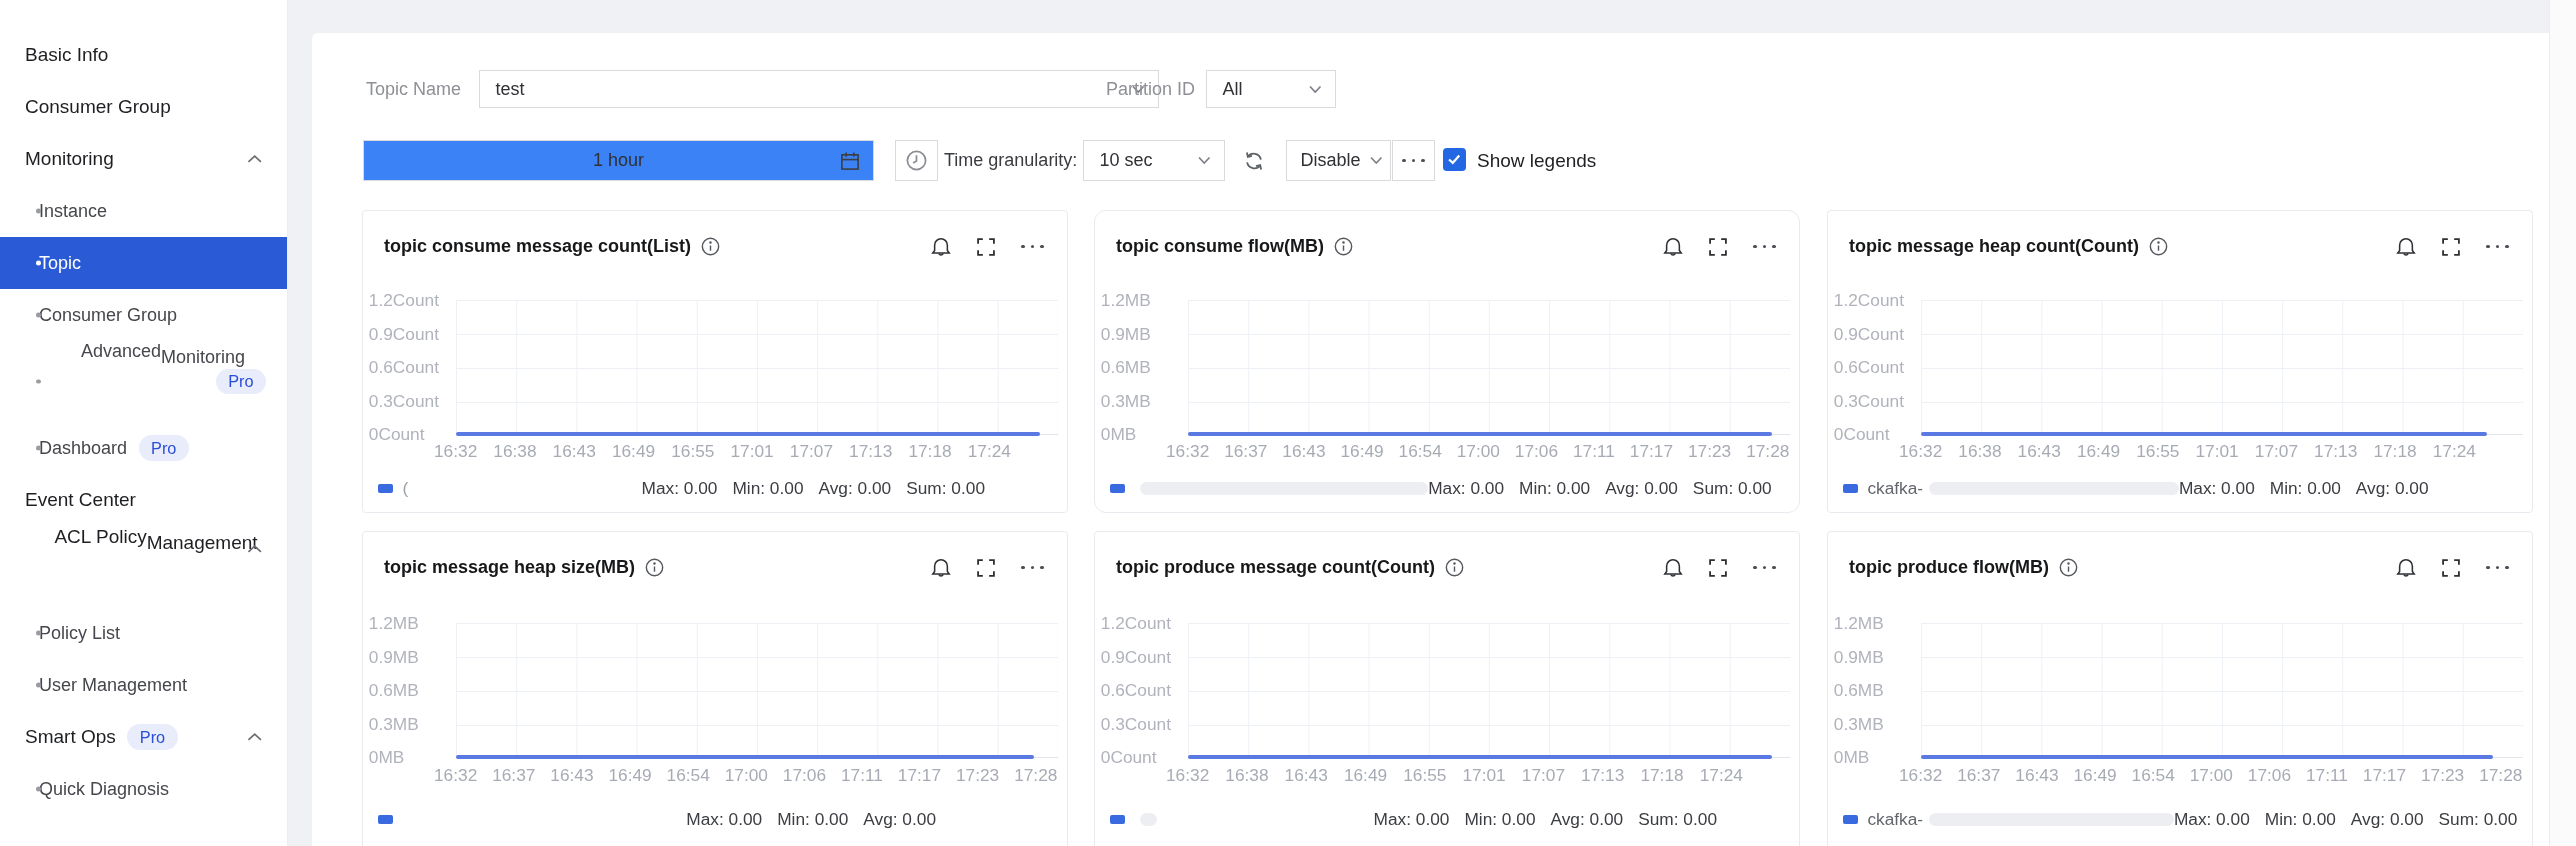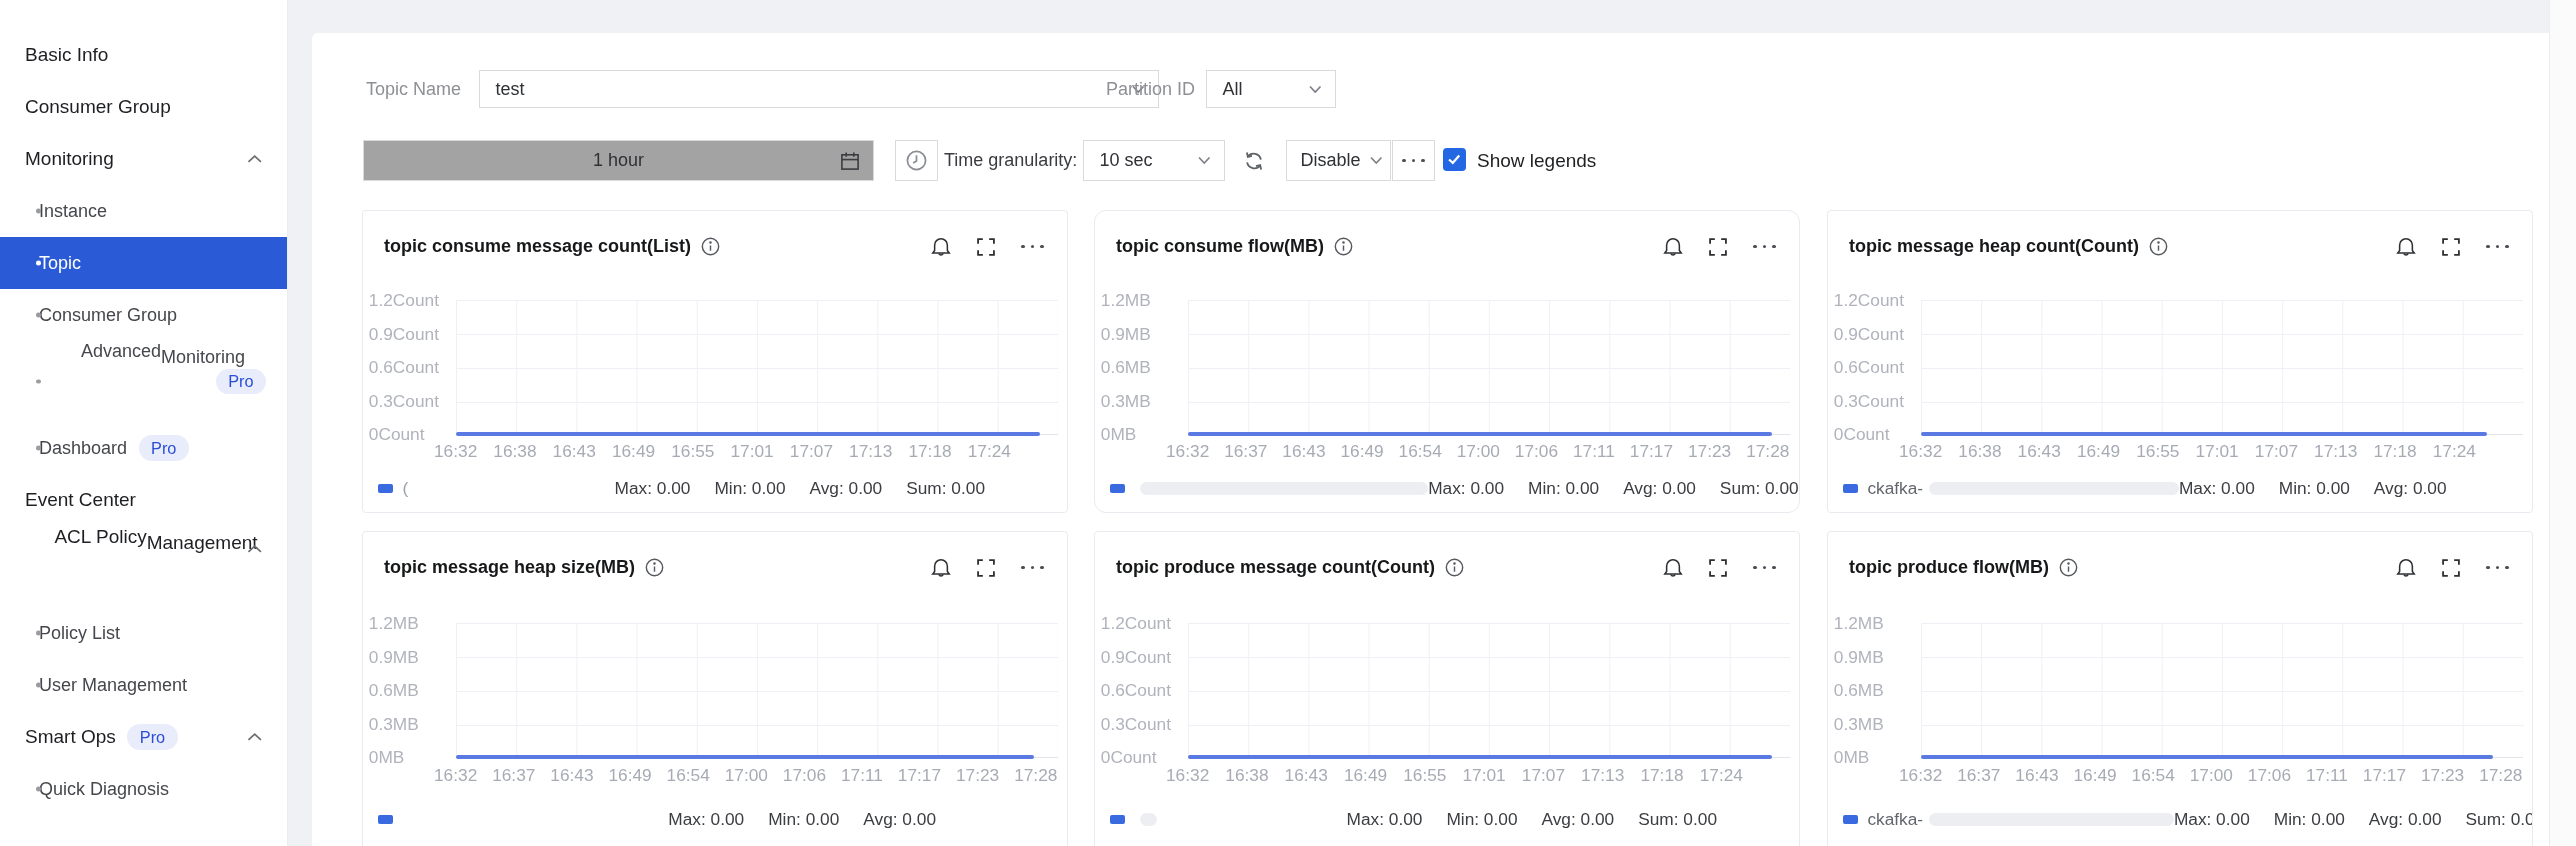--- a/index.html
+++ b/index.html
@@ -37,21 +37,21 @@
   #scrollbar{position:absolute;left:2549px;top:0;width:27px;height:847px;
     background:#fbfbfc;border-left:1px solid #ebedf0;z-index:2;}
   .flt-label{position:absolute;font-size:18px;color:#8e9095;line-height:38px;white-space:nowrap;}
   .flt-label.dark{color:#3a3c40;line-height:41px;}
   .sel{position:absolute;display:flex;align-items:center;justify-content:space-between;
     border:1px solid #d8dadd;background:#fff;box-sizing:border-box;height:38px;
     padding:0 13.4px 0 15.4px;font-size:18px;color:#2f3134;cursor:pointer;}
   .sel .chev{display:flex;margin-left:9.6px;}
   .btnbox{position:absolute;display:flex;align-items:center;justify-content:center;
     border:1px solid #d8dadd;background:#fff;box-sizing:border-box;cursor:pointer;}
-  #time-range{position:absolute;border:1px solid #d8dadd;background:#a3a3a3;box-sizing:border-box;
+  #time-range{position:absolute;border:1px solid #d8dadd;background:#3b82f6;box-sizing:border-box;
     display:flex;align-items:center;justify-content:center;font-size:18px;color:#2f3134;cursor:pointer;}
   #time-range .cal{position:absolute;right:13.4px;top:50%;transform:translateY(-50%);display:flex;}
   #refresh-btn{position:absolute;display:flex;align-items:center;justify-content:center;cursor:pointer;}
   #legends-check{position:absolute;width:23px;height:23px;border-radius:3.8px;background:#2467e3;
     display:flex;align-items:center;justify-content:center;cursor:pointer;}
   #legends-label{position:absolute;font-size:19px;color:#1f2023;line-height:41px;cursor:default;white-space:nowrap;}
   .dots{display:flex;gap:5.8px;align-items:center;}
   .dots i{width:3.8px;height:3.8px;border-radius:50%;background:#4c4f55;display:block;}
   
   .chart-panel{position:absolute;background:#fff;border:1px solid #e8eaef;border-radius:3.8px;
@@ -72,21 +72,21 @@
   .zero-line{position:absolute;left:0;bottom:-1.9px;height:3.8px;border-radius:1.9px;background:#5b79e2;}
   .xaxis{position:absolute;display:flex;justify-content:space-between;
     font-size:17.3px;color:#a7abb4;white-space:nowrap;}
   .xaxis.xa{left:71px;right:56px;}
   .xaxis.xb{left:71px;right:9.6px;}
   .legend{position:absolute;left:15.4px;right:21px;height:23px;display:flex;align-items:center;}
   .swatch{width:14.4px;height:9.6px;border-radius:1.9px;background:#3a6ae0;margin-right:9.6px;flex:none;}
   .legend-name{font-size:17.3px;color:#63666c;margin-right:5.8px;white-space:nowrap;}
   .legend-name.paren{color:#9aa0a8;}
   .legend-faded{height:12.5px;border-radius:6.7px;background:#eceef1;flex:none;}
-  .legend-stats{margin-left:auto;display:flex;gap:24px;font-size:17.3px;color:#3b3d42;white-space:nowrap;}
+  .legend-stats{margin-left:auto;display:flex;gap:15px;font-size:17.3px;color:#3b3d42;white-space:nowrap;}
   svg{display:block;}
 </style>
 </head>
 <body>
 
 <nav id="sidebar">
     <div class="sb-item top">
       <span>Basic Info</span>
     </div>
     <div class="sb-item top">

